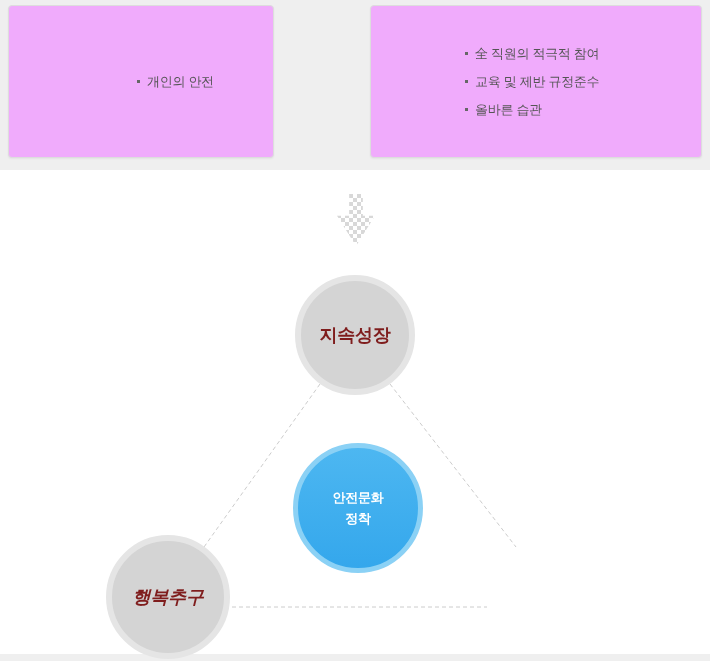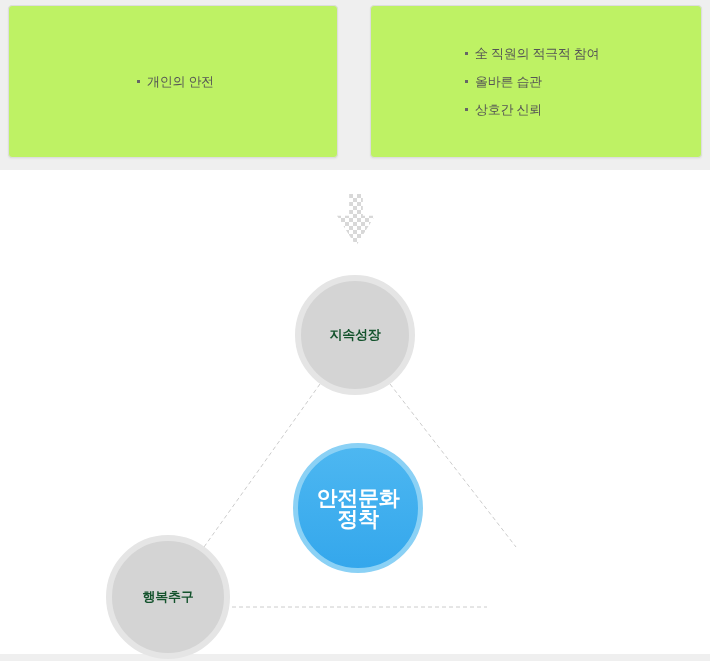--- a/index.html
+++ b/index.html
@@ -26,27 +26,27 @@
   .bottom-bg {
     position: absolute;
     bottom: 0; left: 0;
     width: 710px; height: 7px;
     background: #efefef;
     z-index: 0;
   }
   
   .box {
     position: absolute;
-    background: #bef264;
+    background: #f0abfc;
     border: 1px solid #dddddd;
     border-radius: 4px;
     box-shadow: 0 1px 2px rgba(0,0,0,0.05);
     z-index: 1;
   }
-  .box-left  { left: 8px;   top: 5px; width: 330px; height: 153px; }
+  .box-left  { left: 8px;   top: 5px; width: 266px; height: 153px; }
   .box-right { left: 370px; top: 5px; width: 332px; height: 153px; }
   .box ul {
     list-style: none;
     position: absolute;
     top: 50%;
     transform: translateY(-50%);
   }
   .box-left  ul { left: 128px; }
   .box-right ul { left: 94px; }
   .box li {
@@ -88,35 +88,35 @@
     display: flex;
     align-items: center;
     justify-content: center;
     text-align: center;
     z-index: 2;
     letter-spacing: -0.3px;
   }
   .circle-gray {
     background: #d4d4d4;
     border: 6px solid #e5e5e5;
-    color: #14532d;
-    font-size: 13px;
+    color: #7f1d1d;
+    font-size: 18px;
     font-weight: 600;
   }
   .circle-blue {
     background: linear-gradient(180deg, #4db7f1 0%, #34a7ec 100%);
     border: 5px solid #8bd1f5;
     color: #ffffff;
-    font-size: 21px;
+    font-size: 13px;
     font-weight: bold;
     line-height: 21px;
   }
   .circle-top   { left: 295px; top: 275px; width: 120px; height: 120px; }
   .circle-center{ left: 293px; top: 443px; width: 130px; height: 130px; }
-  .circle-left  { left: 106px; top: 535px; width: 124px; height: 124px; }
+  .circle-left  { left: 106px; top: 535px; width: 124px; height: 124px; font-style: italic; }
   .circle-right { left: 489px; top: 535px; width: 124px; height: 124px; }
 </style>
 </head>
 <body>
 
 <div class="canvas">
 
   <div class="top-bg"></div>
   <div class="bottom-bg"></div>
 
@@ -130,25 +130,25 @@
   </div>
 
   <div class="box box-right">
     <ul>
       <li>
         <span class="bullet"></span>
         <span>全 직원의 적극적 참여</span>
       </li>
       <li>
         <span class="bullet"></span>
-        <span>올바른 습관</span>
+        <span>교육 및 제반 규정준수</span>
       </li>
       <li>
         <span class="bullet"></span>
-        <span>상호간 신뢰</span>
+        <span>올바른 습관</span>
       </li>
     </ul>
   </div>
 
   <div class="arrow"></div>
 
   <svg class="connectors" viewBox="0 0 710 661" xmlns="http://www.w3.org/2000/svg">
     <line x1="320" y1="384" x2="204" y2="547" stroke="#cccccc" stroke-width="1" stroke-dasharray="4 3"></line>
     <line x1="390" y1="384" x2="516" y2="547" stroke="#cccccc" stroke-width="1" stroke-dasharray="4 3"></line>
     <line x1="232" y1="607" x2="487" y2="607" stroke="#cccccc" stroke-width="1" stroke-dasharray="4 3"></line>

